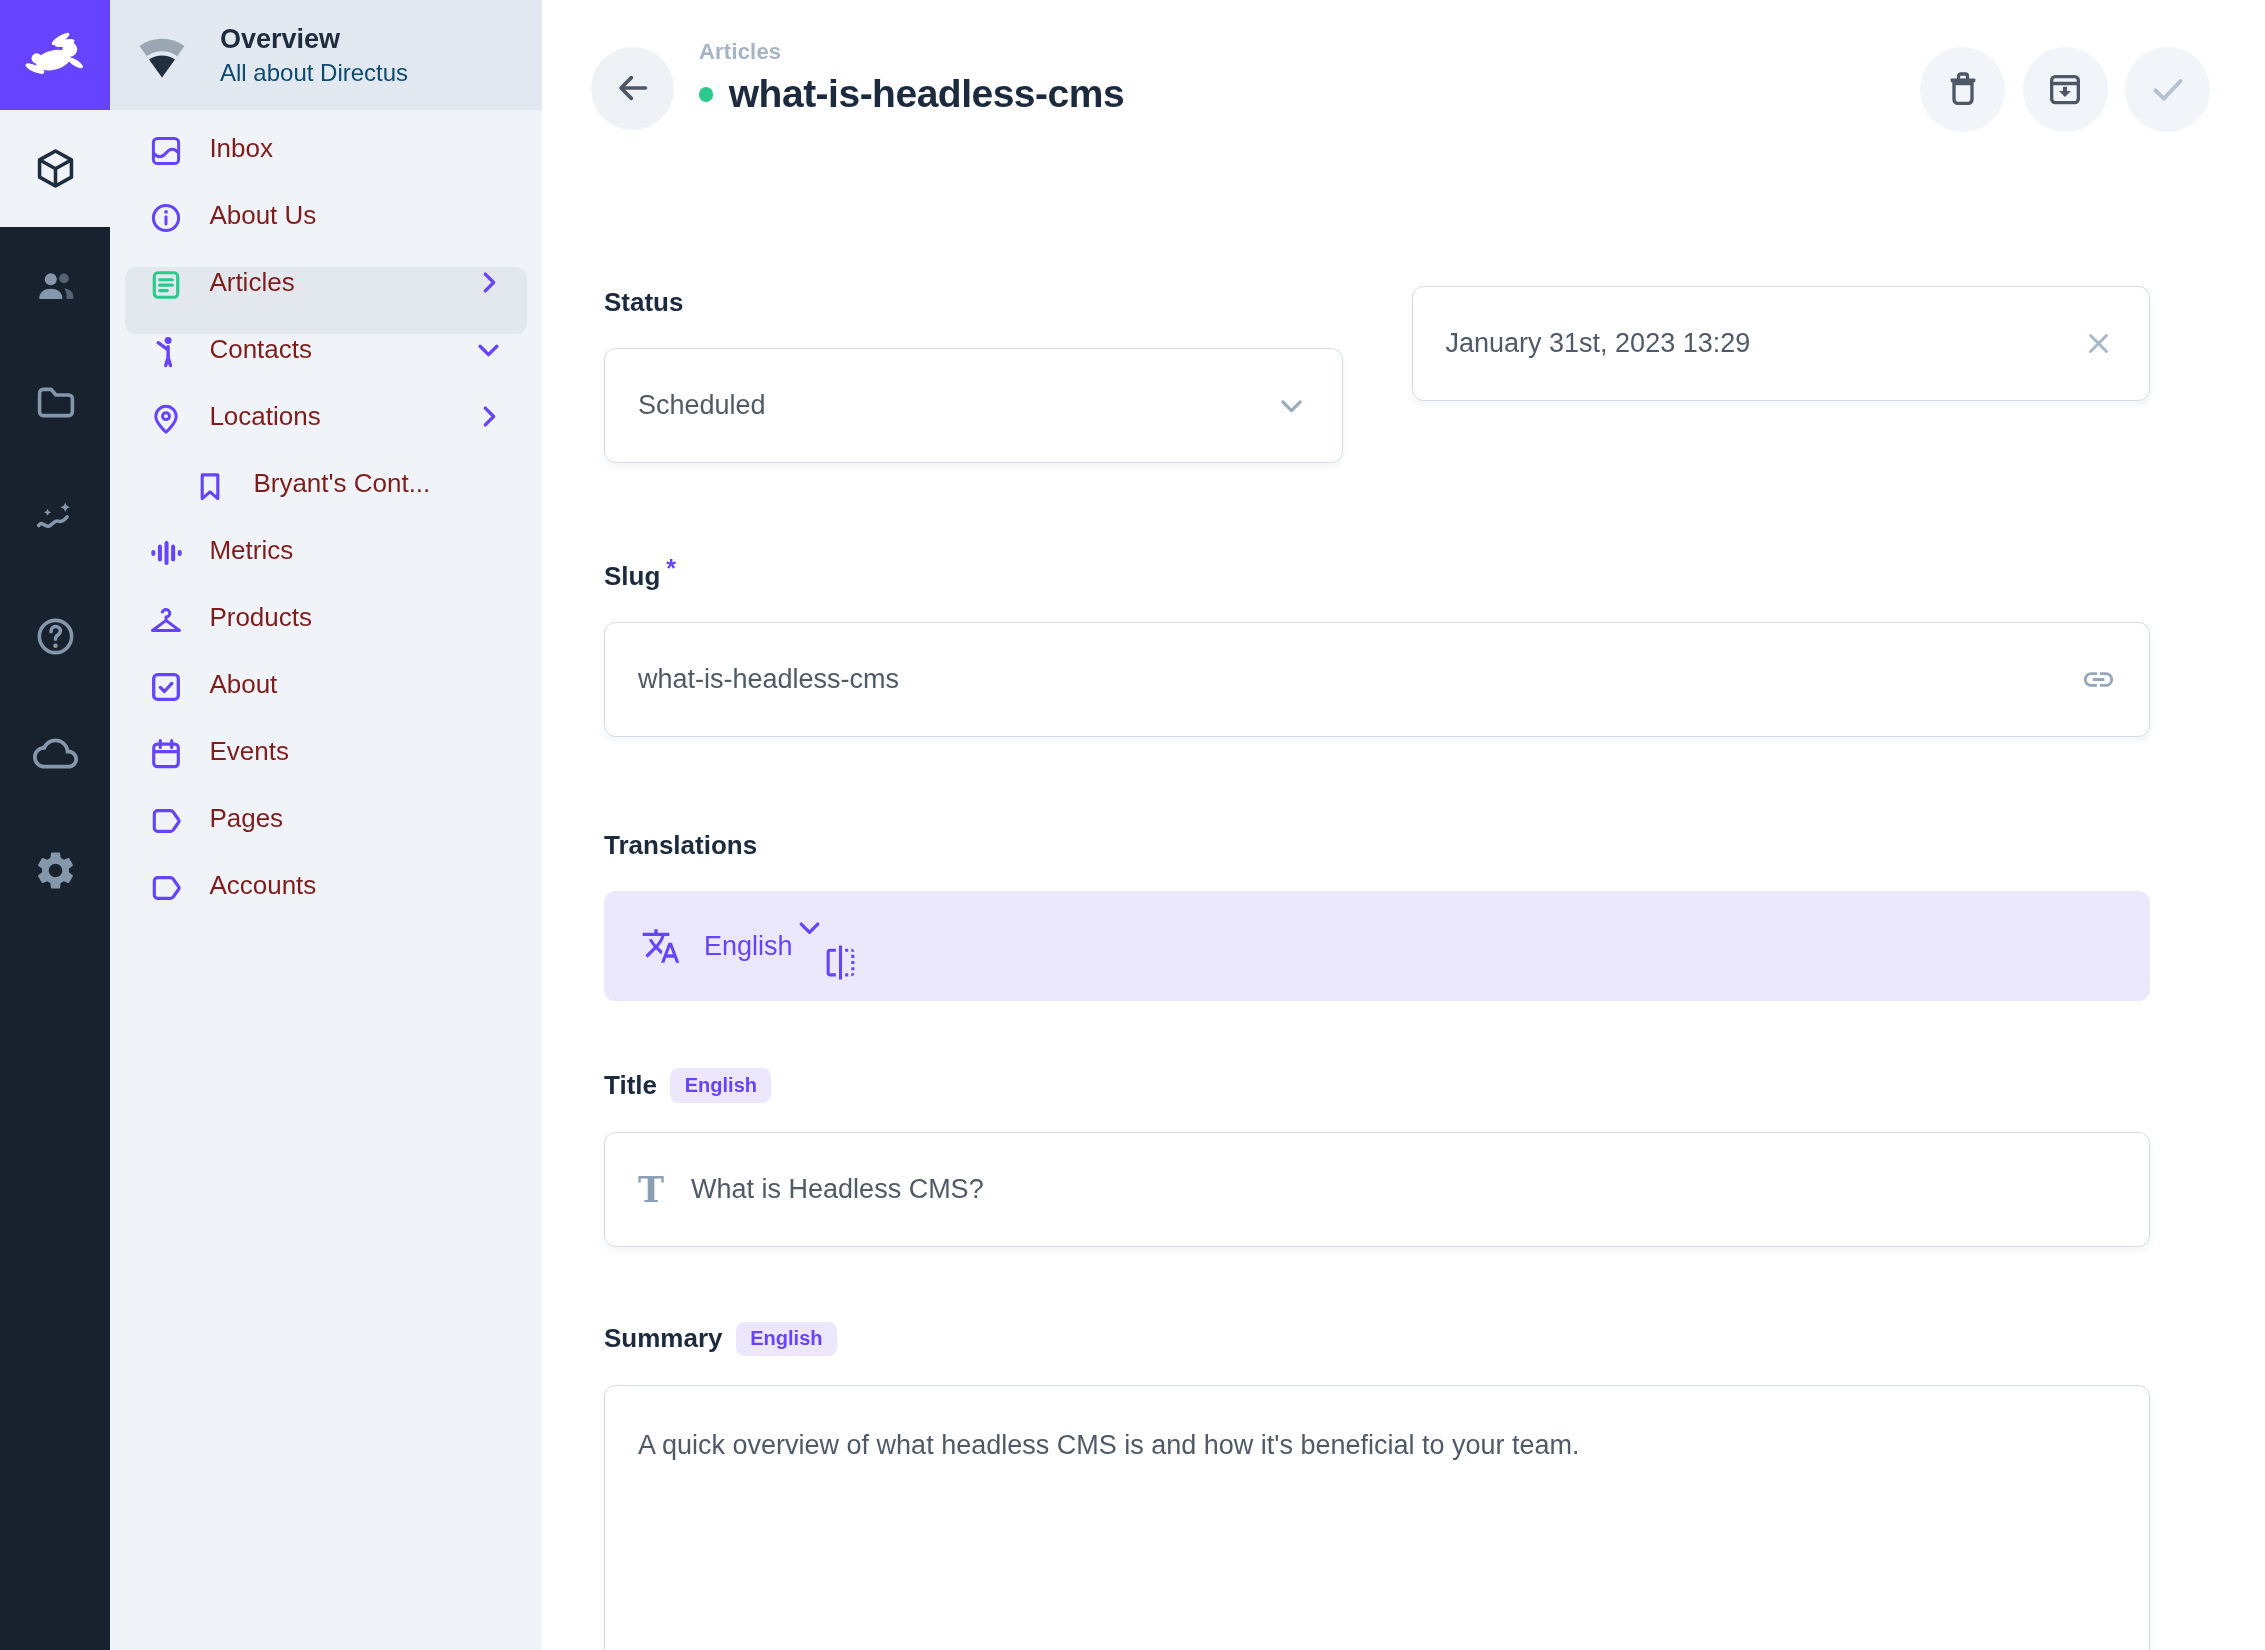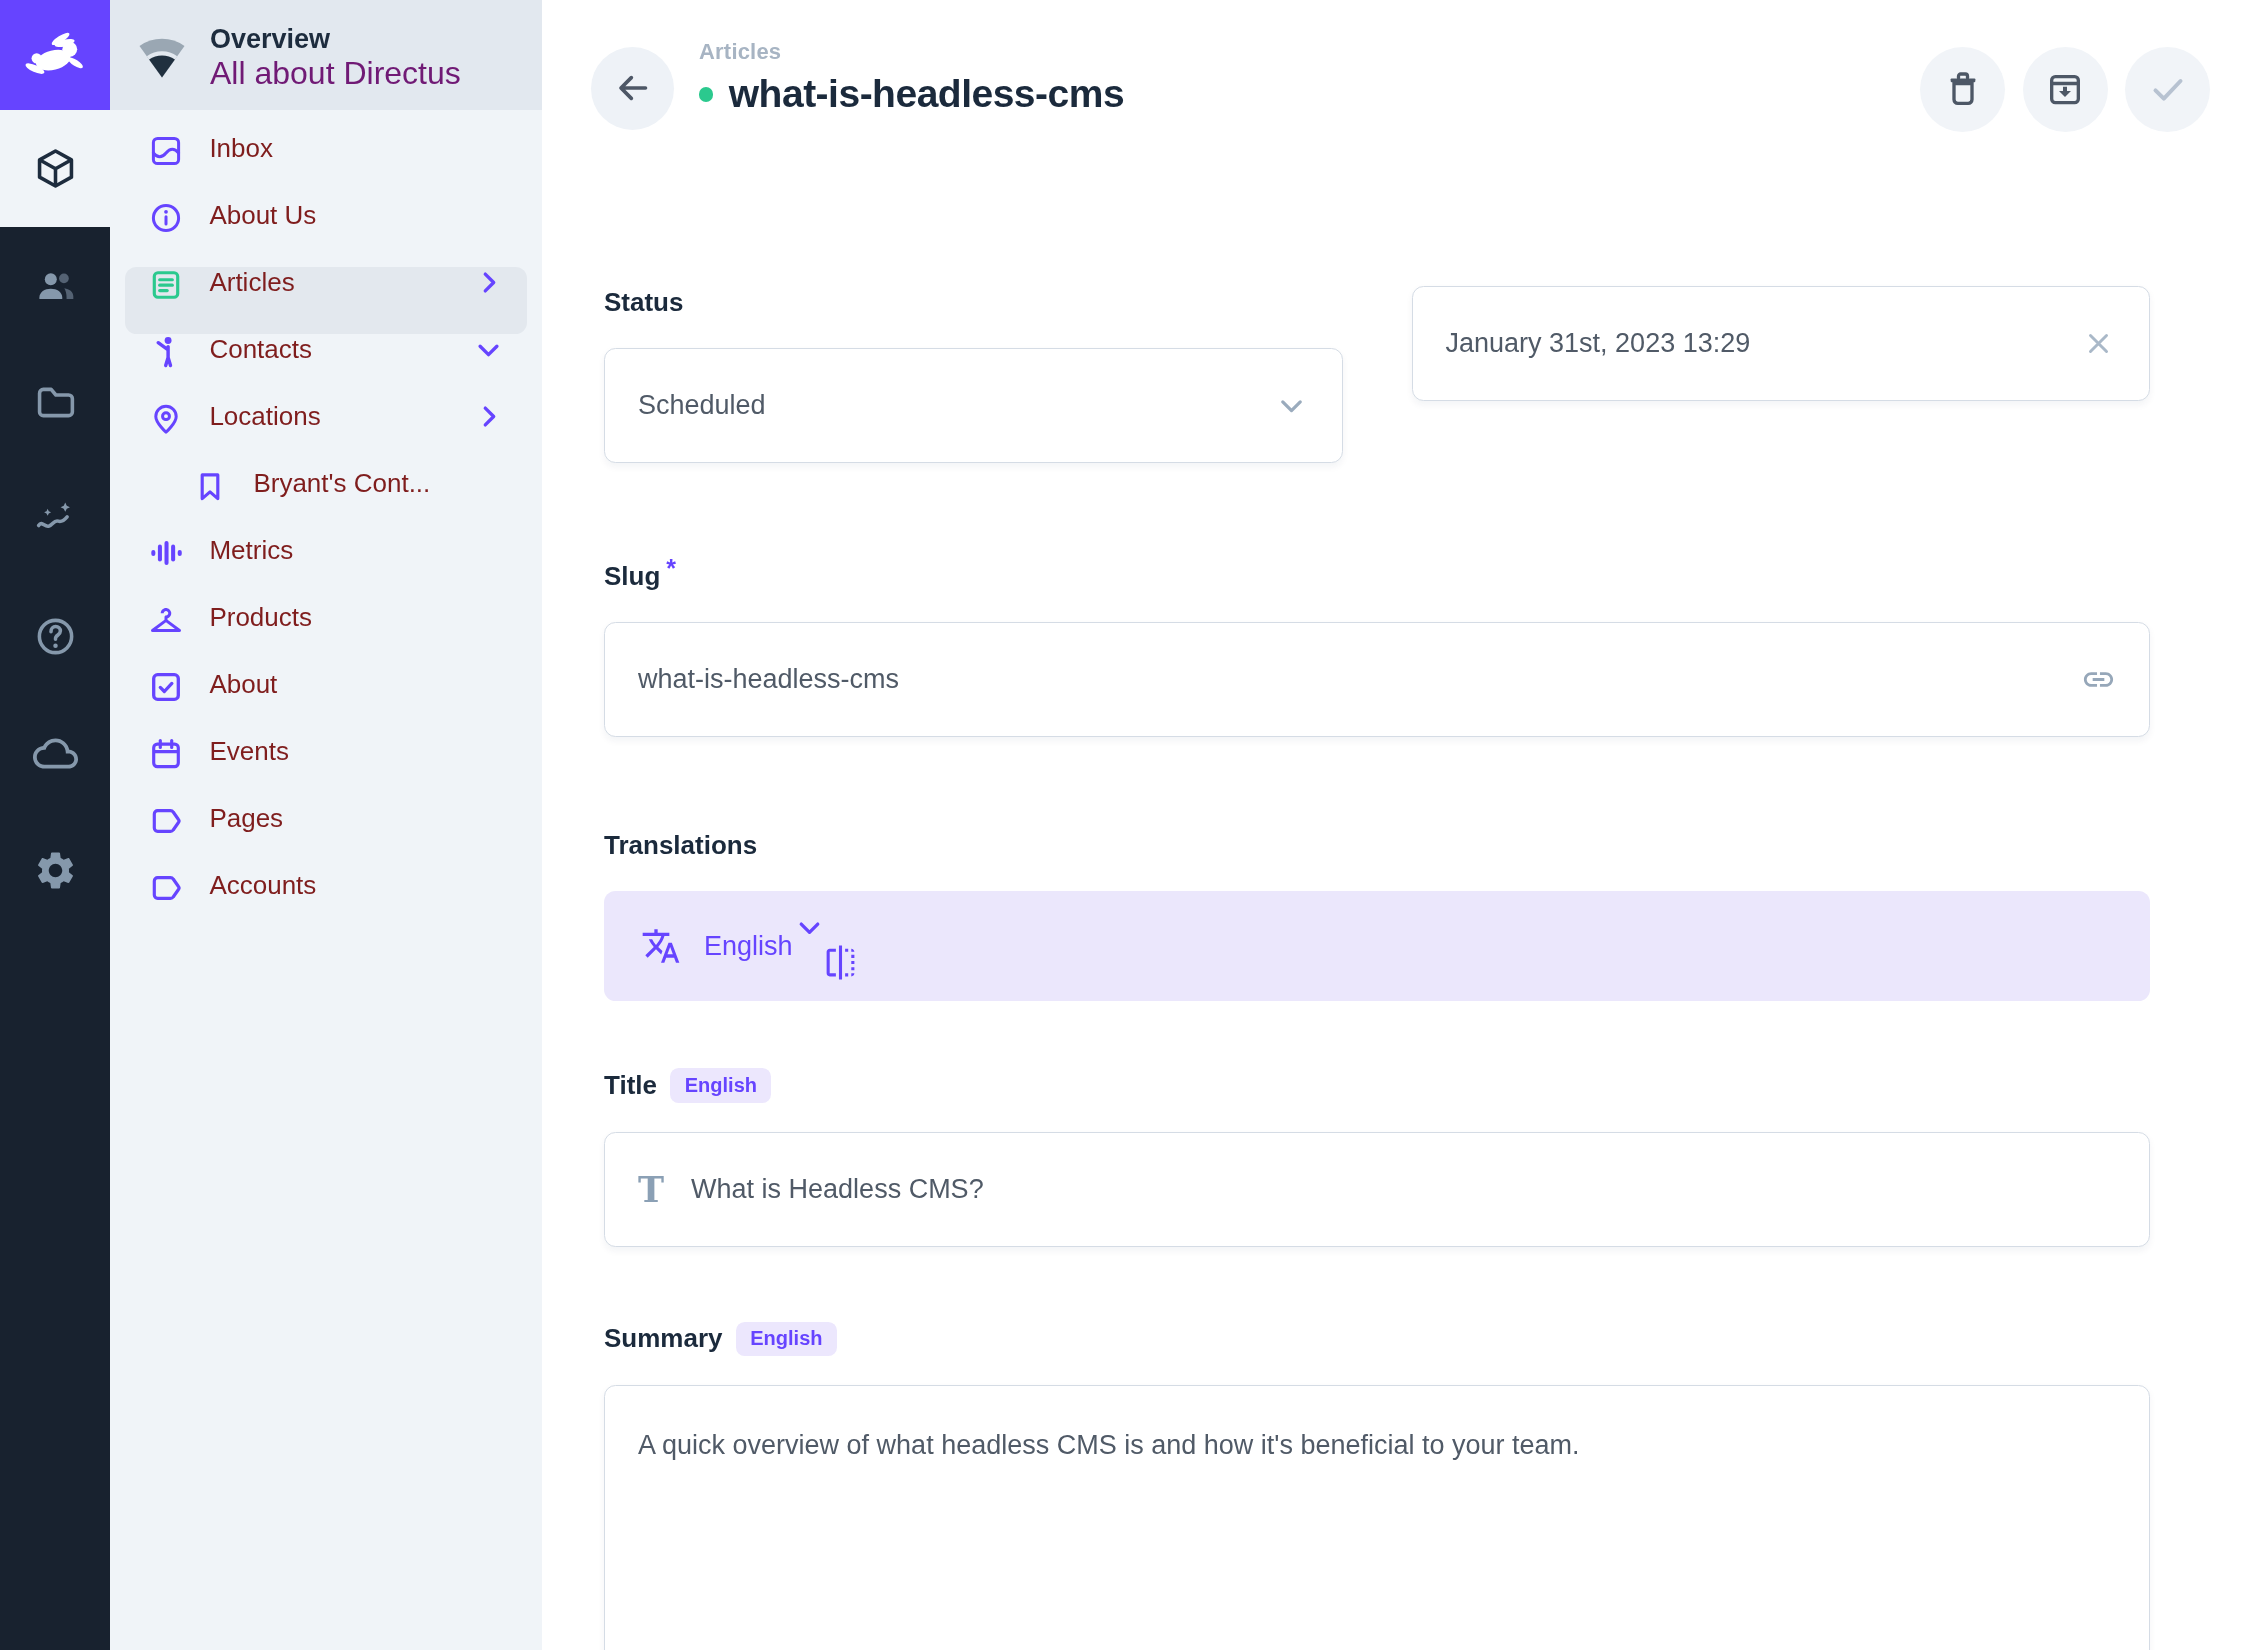--- a/index.html
+++ b/index.html
@@ -13,24 +13,24 @@
 
   
   .module-bar { position:absolute; left:0; top:0; width:110px; height:1650px; background:#18222f; }
   .logo-tile { width:110px; height:110px; background:#6644ff; display:flex; align-items:center; justify-content:center; }
   .module { width:110px; height:117px; display:flex; align-items:center; justify-content:center; color:#8598ab; }
   .module.active { background:#f0f4f8; color:#1d2c3e; }
   .module svg { width:45px; height:45px; }
 
   
   .sidebar { position:absolute; left:110px; top:0; width:432px; height:1650px; background:#f0f4f8; }
-  .project-header { height:110px; background:#e2e8ef; display:flex; align-items:center; padding:0 25px; gap:21px; }
+  .project-header { height:110px; background:#e2e8ef; display:flex; align-items:center; padding:0 25px; gap:31px; }
   .project-icon { width:54px; height:54px; flex:none; }
   .project-title { font-size:27px; font-weight:700; color:#1d2c3e; line-height:35px; }
-  .project-subtitle { font-size:32px; font-weight:500; color:#701a75; line-height:32px; }
+  .project-subtitle { font-size:24px; font-weight:500; color:#0c4a6e; line-height:32px; }
   .nav { padding:23px 15.4px 0 15.4px; }
   .nav-item { height:67px; display:flex; align-items:flex-start; padding:0 23px; border-radius:11.5px;
               color:#7f1d1d; font-size:26px; font-weight:500; gap:25px; cursor:pointer; }
   .nav-item.active { background:#e3e8ee; }
   .nav-item.indented { padding-left:67px; }
   .nav-icon { width:36px; height:36px; flex:none; color:#6644ff; }
   .nav-icon.green { color:#2bc98e; }
   .nav-chevron { margin-left:auto; width:31px; height:31px; color:#6644ff; flex:none; }
   .nav-label { white-space:nowrap; }
 

